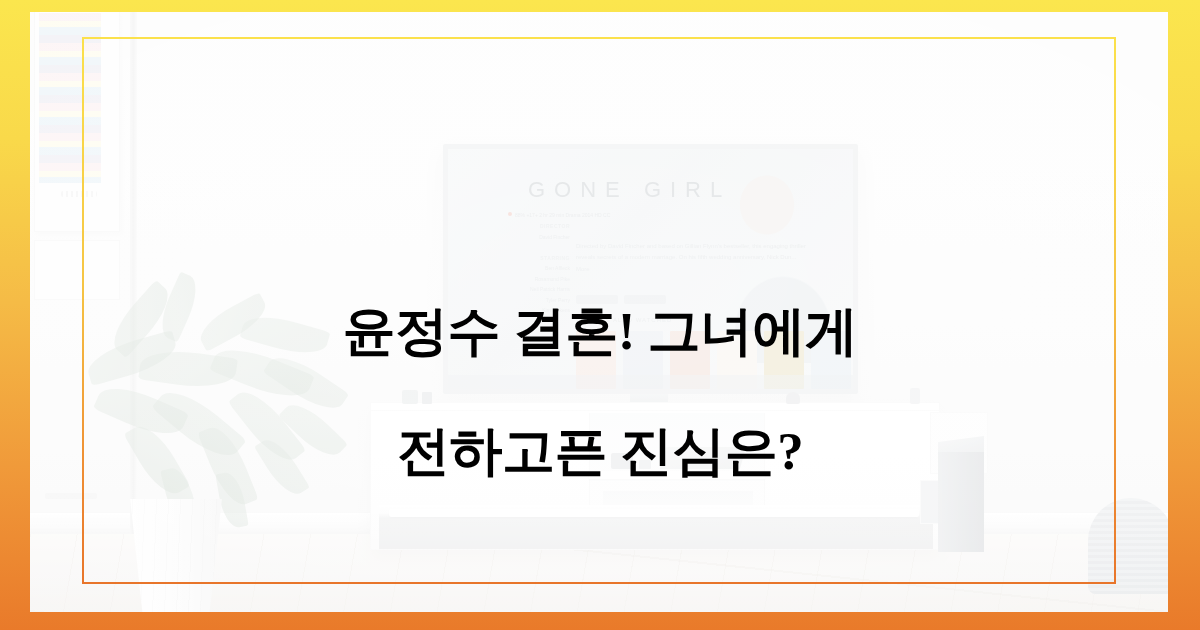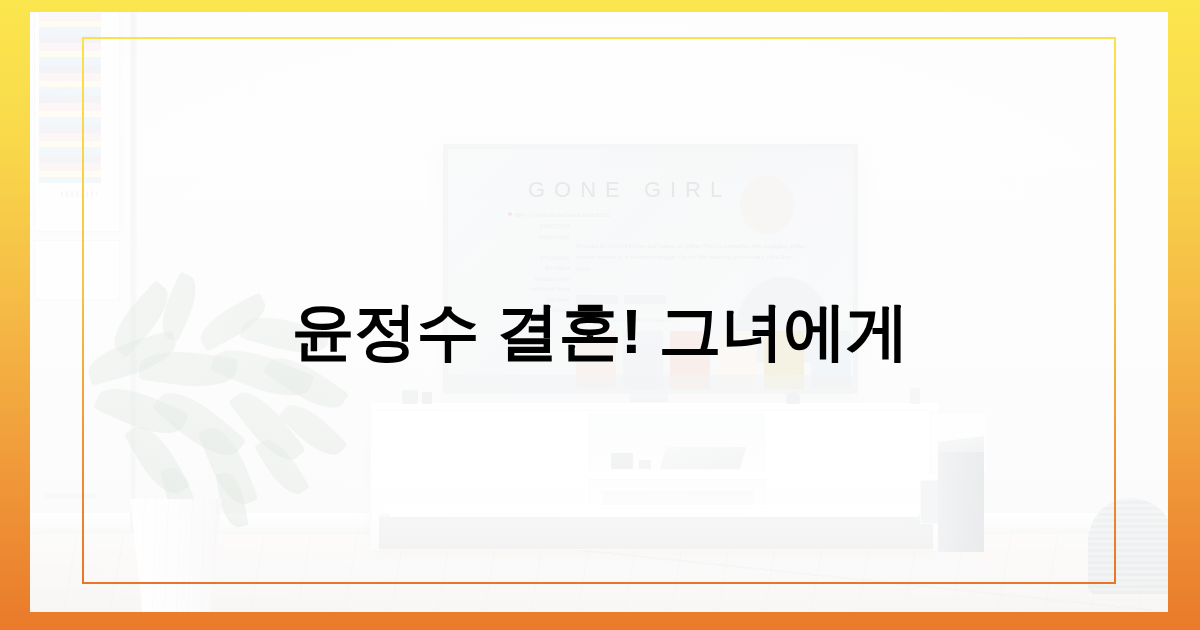--- a/index.html
+++ b/index.html
@@ -221,23 +221,23 @@
     border:2px solid;
     border-image:linear-gradient(180deg,#fbe14c 0%,#f6c544 45%,#ef8f34 78%,#e8752a 100%) 1;
     pointer-events:none;
   }
 
   
   #headline{
     position:absolute;
     left:0; right:0; top:241px;
     text-align:center;
-    font-family:Liberation Sans, sans-serif;
+    font-family:Liberation Serif, serif;
     font-weight:700;
-    font-size:63px;
+    font-size:53px;
     line-height:60px;
     color:#000000;
     letter-spacing:-0.5px;
     white-space:pre-line;
     pointer-events:none;
   }
   #headline .ln{display:block;}
 </style>
 </head>
 <body>
@@ -338,15 +338,16 @@
     <div class="pot"></div>
 
     <div id="wash"></div>
     <div id="wash2"></div>
   </div>
 
   <div id="inner-frame"></div>
 
   <div id="headline">
     <span class="ln">윤정수 결혼! 그녀에게</span>
+    <span class="ln">전하고픈 진심은?</span>
   </div>
 
 </div>
 
 </body></html>

